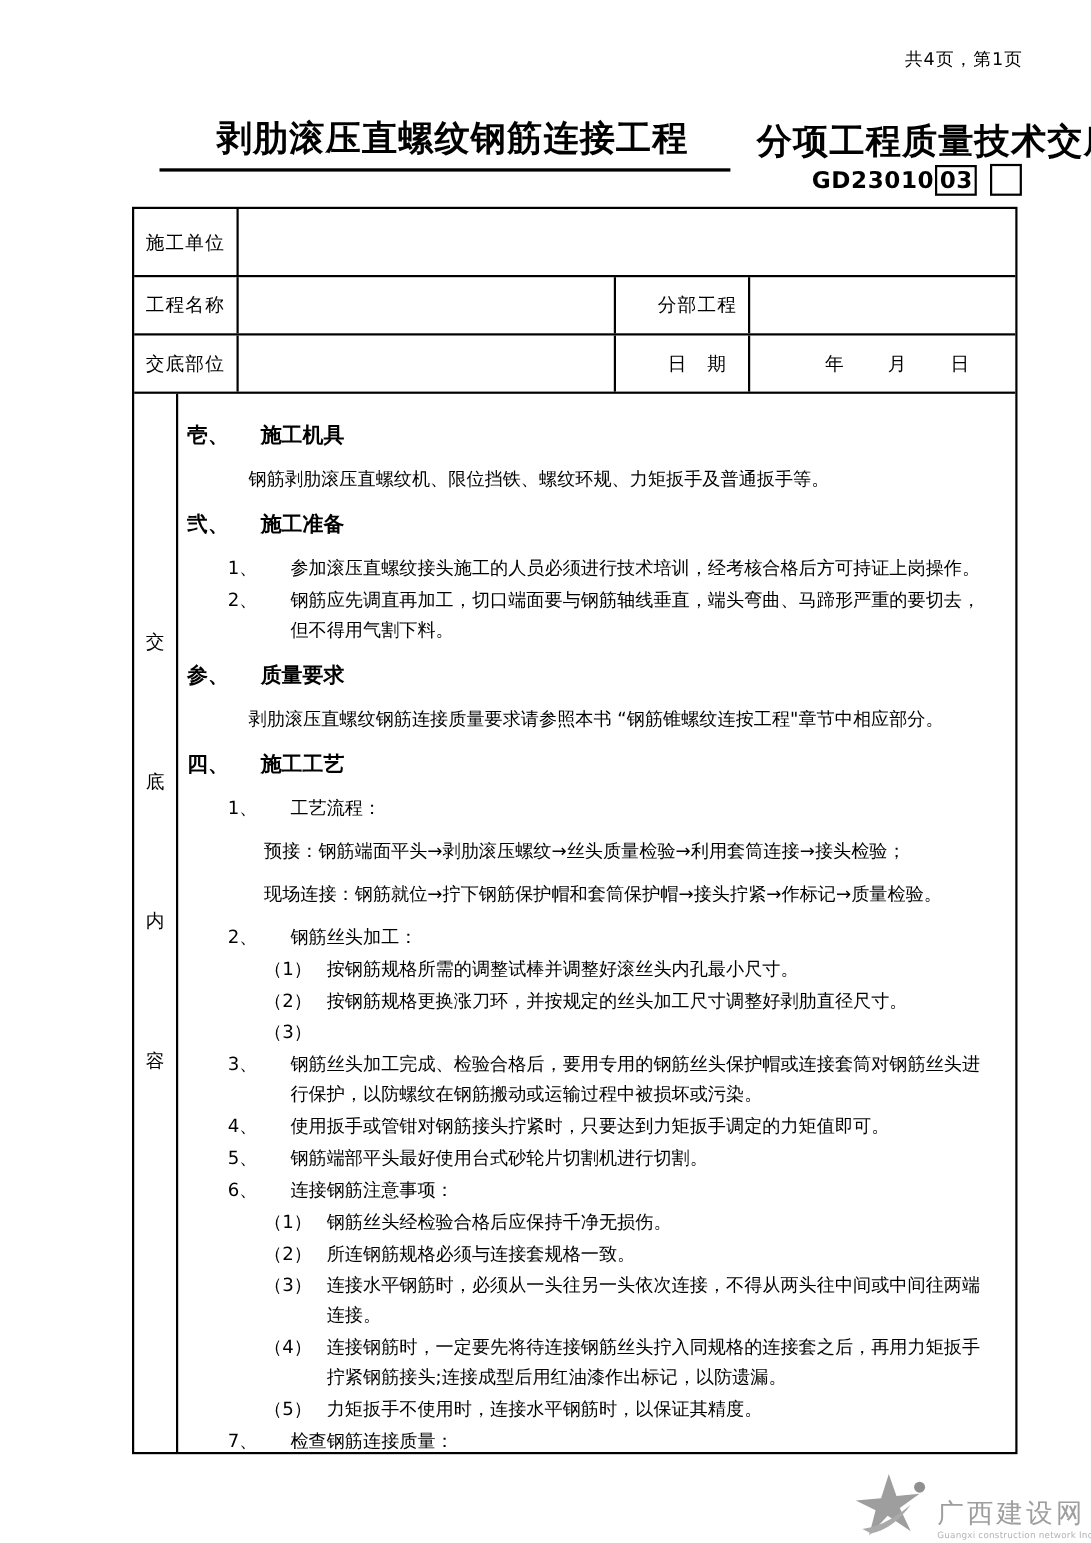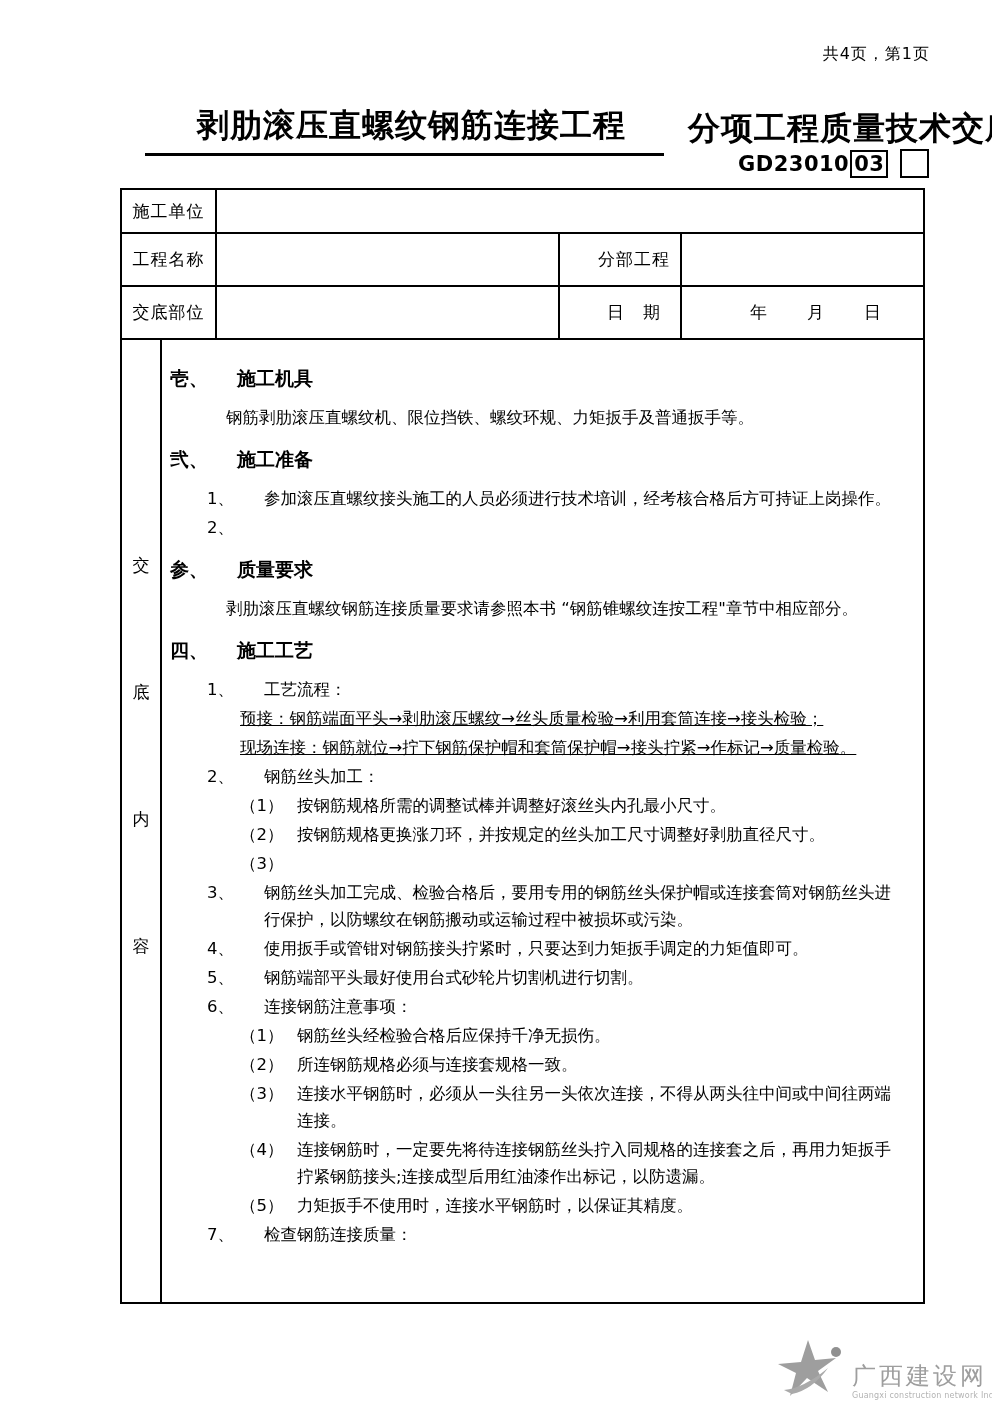--- a/index.html
+++ b/index.html
@@ -31,21 +31,21 @@
   
   .doc-table{
     position:absolute;left:120px;top:188px;width:805px;box-sizing:border-box;
     border:2px solid #000;
   }
   .t-row{display:flex;box-sizing:border-box;border-bottom:2px solid #000;}
   .t-row:last-child{border-bottom:none;}
   .cell{box-sizing:border-box;display:flex;align-items:center;font-size:17px;}
   .cell.lbl{justify-content:center;letter-spacing:1px;}
   .b-r{border-right:2px solid #000;}
-  .row1{height:44px;}
+  .row1{height:62px;}
   .row2,.row3{height:53px;gap:28px;}
   .c-lbl1{width:95px;}
   .c-val1{width:315px;}
   .c-lbl2{width:94px;}
   .c-val2{flex:1;}
   .c-val2.center{justify-content:center;letter-spacing:2px;}
   
   .row4{height:962px;}
   .side-col{
     width:40px;border-right:2px solid #000;box-sizing:border-box;
@@ -55,21 +55,21 @@
   .content-area{
     flex:1;box-sizing:border-box;padding:10px 18px 0 0;overflow:hidden;
     font-size:16.5px;line-height:27px;
   }
   .sec-heading{
     display:flex;padding-left:8px;font-weight:bold;font-size:19px;
     margin:13px 0 11px 0;line-height:30px;
   }
   .sec-num{flex:0 0 67px;}
   .para{padding-left:64px;margin:2px 0;}
-  .flow{padding-left:78px;margin:2px 0;text-decoration:underline;}
+  .flow{padding-left:78px;margin:12px 0;}
   .item{display:flex;padding-left:45px;margin:2px 0;}
   .item .inum{flex:0 0 57px;}
   .subitem{display:flex;padding-left:78px;margin:2px 0;}
   .subitem .inum{flex:0 0 57px;}
   .itext{flex:1;}
   
   .watermark{
     position:absolute;left:770px;top:1338px;width:215px;height:62px;
     display:flex;align-items:flex-end;color:#9e9e9e;
   }
@@ -130,20 +130,21 @@
         <div class="sec-heading">
           <span class="sec-num">弐、</span>
           <span>施工准备</span>
         </div>
         <div class="item">
           <span class="inum">1、</span>
           <span class="itext">参加滚压直螺纹接头施工的人员必须进行技术培训，经考核合格后方可持证上岗操作。</span>
         </div>
         <div class="item">
           <span class="inum">2、</span>
+          <span class="itext">钢筋应先调直再加工，切口端面要与钢筋轴线垂直，端头弯曲、马蹄形严重的要切去，但不得用气割下料。</span>
         </div>
         <div class="sec-heading">
           <span class="sec-num">参、</span>
           <span>质量要求</span>
         </div>
         <div class="para">剥肋滚压直螺纹钢筋连接质量要求请参照本书 “钢筋锥螺纹连按工程"章节中相应部分。</div>
         <div class="sec-heading">
           <span class="sec-num">四、</span>
           <span>施工工艺</span>
         </div>

